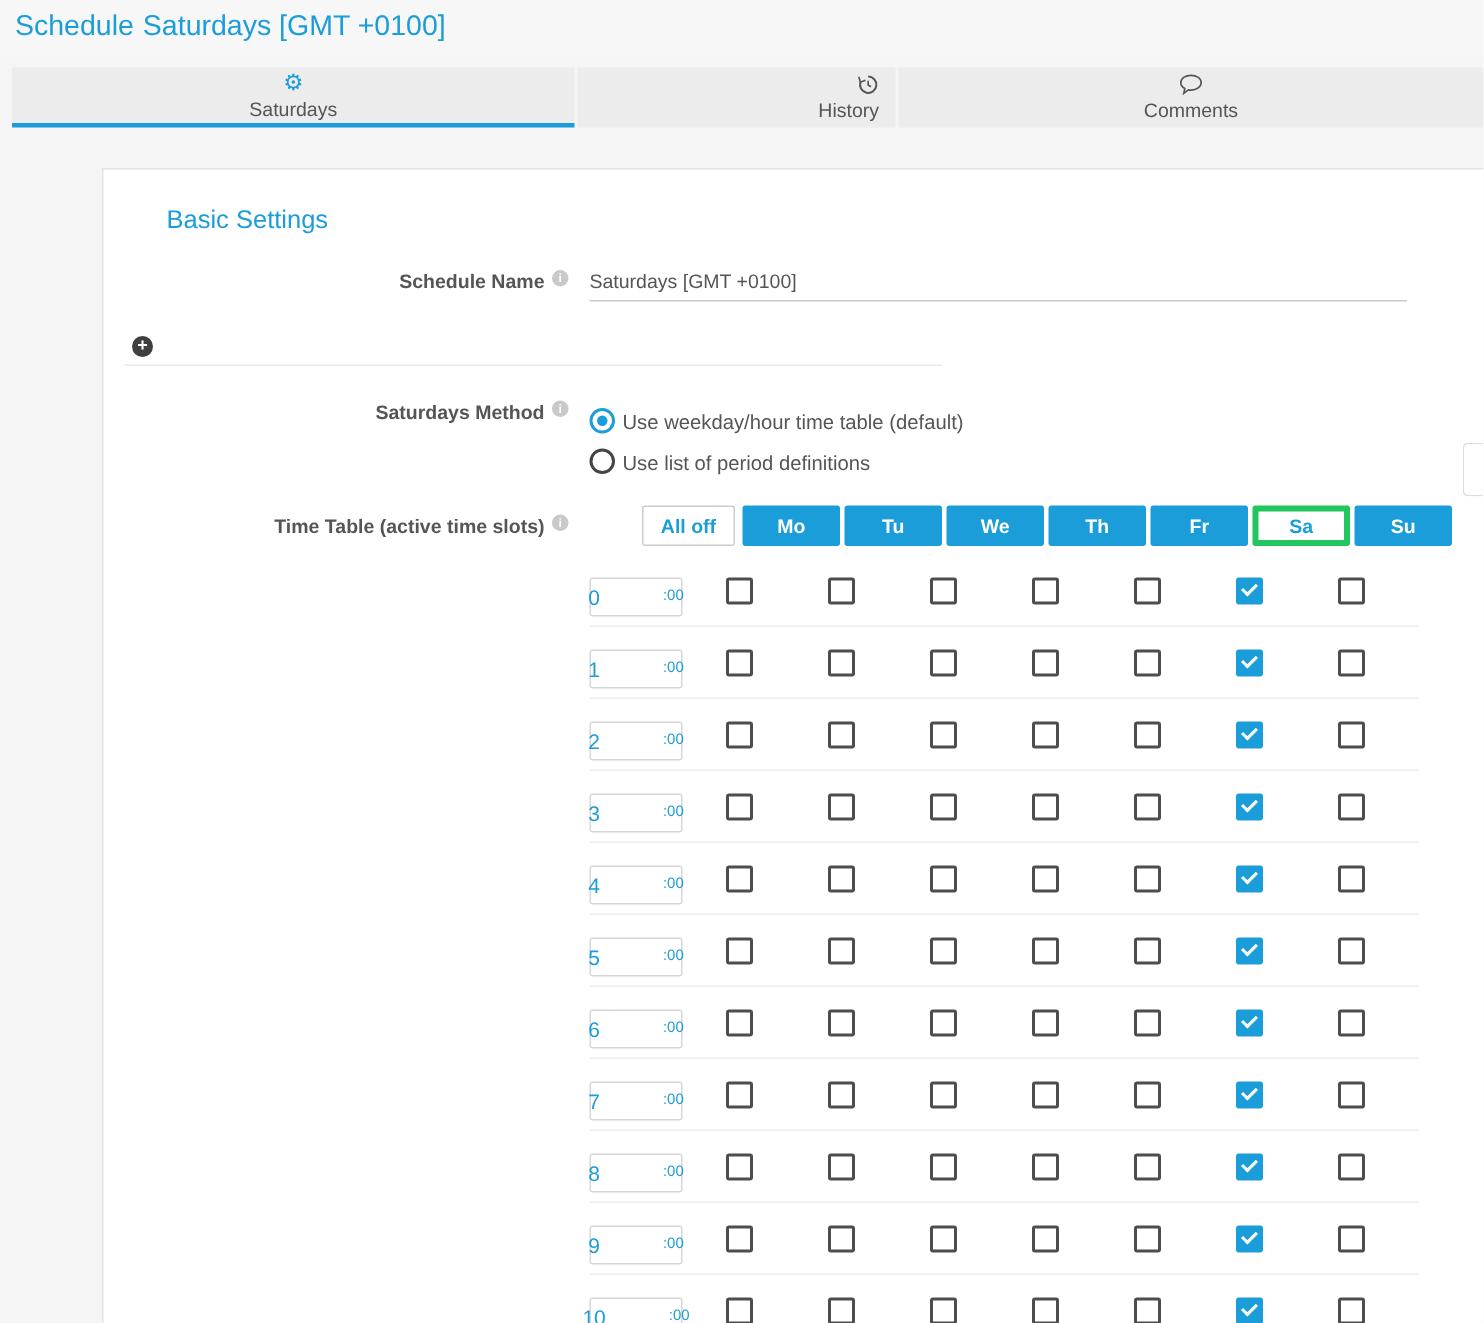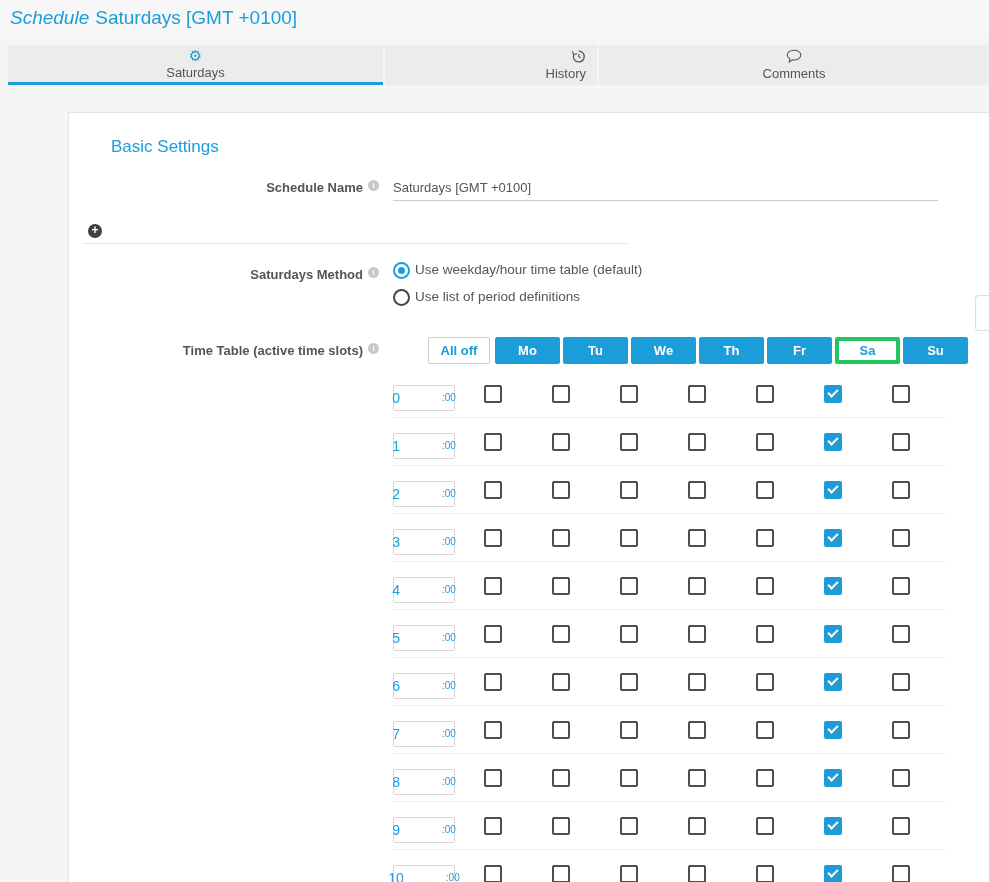--- a/index.html
+++ b/index.html
@@ -5,21 +5,21 @@
   html,body{margin:0;padding:0;}
   body{
     width:989px;height:882px;overflow:hidden;position:relative;
     background:#f5f5f5;
     font-family:"Liberation Sans","DejaVu Sans",sans-serif;
     color:#555;
   }
   
   .title-bar{padding:7px 0 0 10px;height:30px;background:#f7f7f7;}
   .page-title{font-size:19px;color:#1b9dd9;}
-  .page-title .prefix{font-style:italic;margin-right:6px;}
+  .page-title .prefix{margin-right:6px;}
   
   .tabbar{position:absolute;top:45px;left:0;width:100%;height:40px;display:flex;}
   .tab{
     background:#ececec;height:40px;box-sizing:border-box;
     display:flex;flex-direction:column;align-items:center;justify-content:center;
     font-size:13px;color:#555;cursor:pointer;
   }
   .tab .tab-icon{height:16px;line-height:16px;margin-bottom:1px;}
   .tab-settings{width:375px;margin-left:8px;border-bottom:3px solid #1b9dd9;}
   .tab-settings .tab-icon{color:#1b9dd9;font-size:15px;}
@@ -48,21 +48,21 @@
   }
   .tags-field{
     width:545px;height:25px;border-bottom:1px solid #e8e8e8;display:flex;align-items:center;
   }
   .plus-circle{
     width:14px;height:14px;border-radius:50%;background:#3f3f3f;color:#fff;
     font-size:12px;line-height:13px;text-align:center;font-weight:bold;
     margin-left:5px;cursor:pointer;
   }
   
-  .radio-line{display:flex;align-items:flex-start;height:27px;cursor:pointer;}
+  .radio-line{display:flex;align-items:flex-end;height:27px;cursor:pointer;}
   .radio{
     width:13px;height:13px;border-radius:50%;border:2px solid #444;background:#fff;
     margin-right:5px;display:flex;align-items:center;justify-content:center;flex:0 0 auto;
   }
   .radio.selected{border-color:#1b9dd9;}
   .radio.selected::after{content:"";width:7px;height:7px;border-radius:50%;background:#1b9dd9;}
   .radio-label{font-size:13.5px;color:#555;}
   
   .day-header{display:flex;width:545px;padding-left:35px;}
   .btn{

